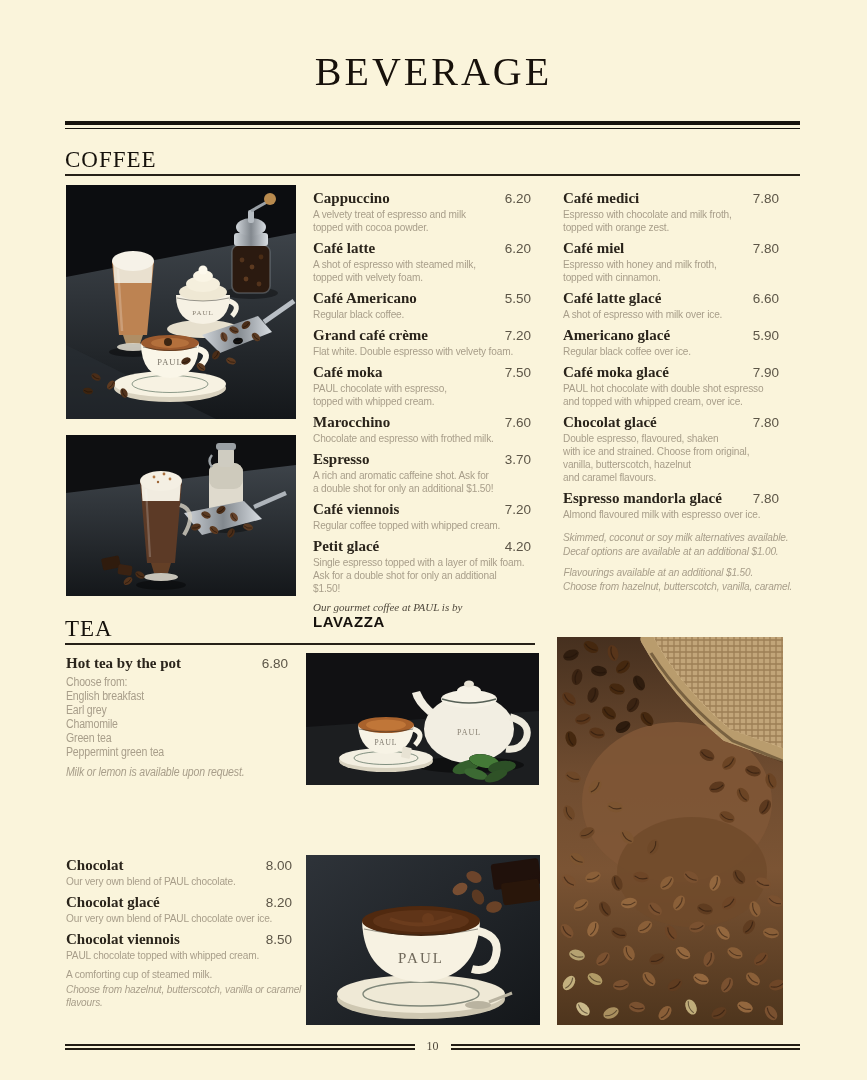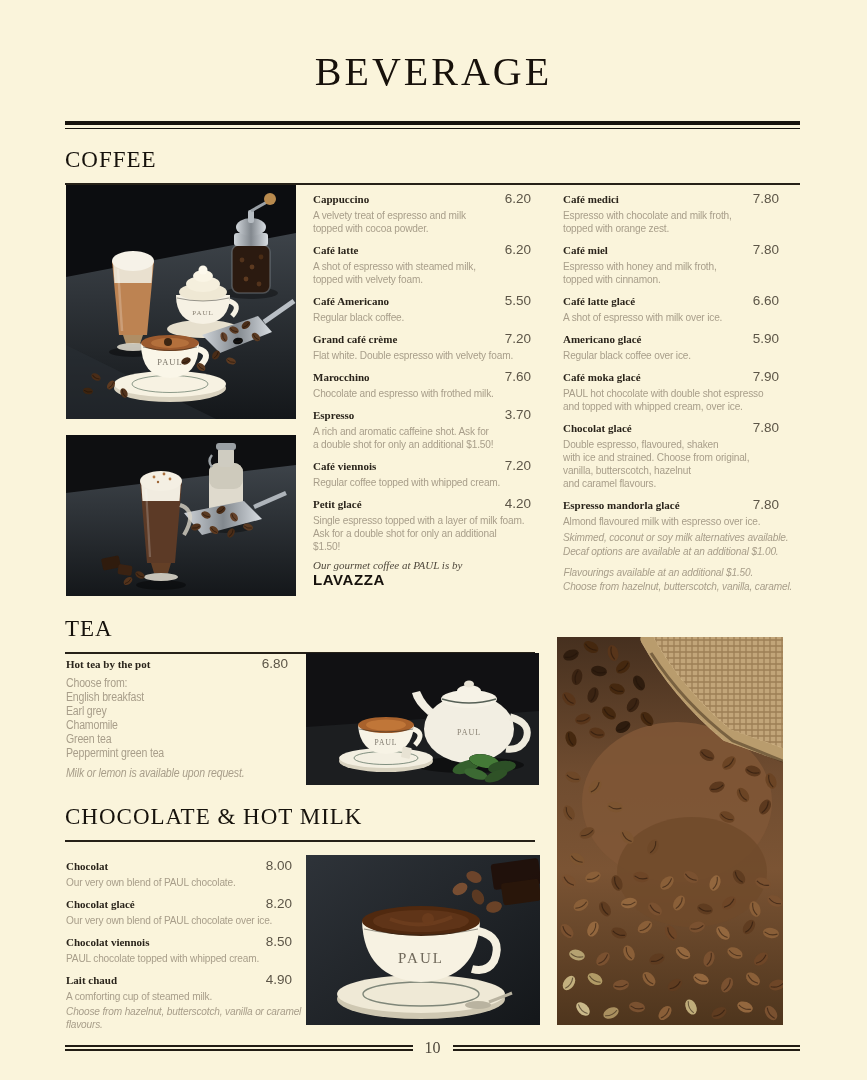--- a/index.html
+++ b/index.html
@@ -7,36 +7,36 @@
           font-family:"Liberation Sans", sans-serif; overflow:hidden; }
 
   .title { position:absolute; top:48px; left:0; width:100%; text-align:center;
            font-family:"Liberation Serif", serif; font-size:40px; letter-spacing:3px;
            color:#17110b; }
 
   .toprule { position:absolute; left:65px; width:735px; top:121px; height:3px;
              border-top:4px solid #17130d; border-bottom:1px solid #17130d; }
 
   .sec { position:absolute; font-family:"Liberation Serif", serif; color:#16120c;
-         letter-spacing:1px; border-bottom:2px solid #262118; padding-bottom:10px;
+         letter-spacing:1px; border-bottom:2px solid #262118; padding-bottom:1px;
          font-size:23px; line-height:26px; }
   #coffee-h { left:65px; top:147px; width:735px; }
   #tea-h    { left:65px; top:616px; width:470px; }
   #choc-h   { left:65px; top:804px; width:470px; }
 
   .col { position:absolute; }
   #colA { left:313px; top:190px; width:218px; }
   #colB { left:563px; top:190px; width:216px; }
   #coffee-notes { left:563px; top:530px; width:216px;text-align:right; }
   #tea-block  { left:66px; top:655px; width:222px; }
   #choc-block { left:66px; top:857px; width:226px; }
 
   .item { margin-bottom:6px; }
   .irow { display:flex; justify-content:space-between; align-items:baseline; line-height:17px; }
-  .iname { font-family:"Liberation Serif", serif; font-weight:700; font-size:11px; color:#2a241b; }
+  .iname { font-family:"Liberation Serif", serif; font-weight:700; font-size:15px; color:#2a241b; }
   .iprice { font-size:13.5px; color:#5c5547; }
   .cond { transform:scaleX(.88); transform-origin:left top; letter-spacing:-0.2px; }
   .idesc { font-size:11.5px; line-height:13px; color:#a89e8a; white-space:pre; margin-top:1px; }
   .inote { font-size:11.5px; font-style:italic; line-height:13px; color:#a89e8a; white-space:pre; margin-top:2px; }
   .noteblock { font-size:11.5px; font-style:italic; line-height:14px; color:#a89e8a;
                white-space:pre; margin-bottom:7px; }
 
   .credit { margin-top:5px; font-family:"Liberation Serif", serif; font-style:italic;
             font-size:11px; color:#4f483c; }
   .credit .brand { font-style:normal; font-family:"Liberation Sans", sans-serif; font-weight:700;
@@ -50,21 +50,21 @@
   #photo1 { left:66px;  top:185px; width:230px; height:234px; }
   #photo2 { left:66px;  top:435px; width:230px; height:161px; }
   #photo-tea  { left:306px; top:653px; width:233px; height:132px; }
   #photo-choc { left:306px; top:855px; width:234px; height:170px; }
   #photo-beans{ left:557px; top:637px; width:226px; height:388px; }
   .photo svg { display:block; width:100%; height:100%; }
 
   .footer { position:absolute; left:65px; top:1039px; width:735px;
             display:flex; align-items:center; gap:12px; }
   .frule { flex:1; height:2px; border-top:2px solid #211c14; border-bottom:2px solid #211c14; }
-  .pagenum { font-family:"Liberation Serif", serif; font-size:16px; color:#4e473b; }
+  .pagenum { font-family:"Liberation Serif", serif; font-size:12px; color:#4e473b; }
 </style>
 </head>
 <body>
 
 <div class="page">
 
   <div class="title">BEVERAGE</div>
   <div class="toprule"></div>
 
   <div class="sec" id="coffee-h">COFFEE</div>
@@ -230,20 +230,28 @@
     </div>
     <div class="item">
       <div class="irow">
           <span class="iname">Grand café crème</span>
           <span class="iprice">7.20</span>
         </div>
       <div class="idesc cond">Flat white. Double espresso with velvety foam.</div>
     </div>
     <div class="item">
       <div class="irow">
+          <span class="iname">Café moka</span>
+          <span class="iprice">7.50</span>
+        </div>
+      <div class="idesc cond">PAUL chocolate with espresso,
+topped with whipped cream.</div>
+    </div>
+    <div class="item">
+      <div class="irow">
           <span class="iname">Marocchino</span>
           <span class="iprice">7.60</span>
         </div>
       <div class="idesc cond">Chocolate and espresso with frothed milk.</div>
     </div>
     <div class="item">
       <div class="irow">
           <span class="iname">Espresso</span>
           <span class="iprice">3.70</span>
         </div>
@@ -386,21 +394,20 @@
         <ellipse cx="160" cy="114" rx="14" ry="6" fill="#35602d" transform="rotate(-18 160 114)"></ellipse>
         <ellipse cx="178" cy="108" rx="15" ry="6.5" fill="#447а37" transform="rotate(10 178 108)"></ellipse>
         <ellipse cx="178" cy="108" rx="15" ry="6.5" fill="#447a37" transform="rotate(10 178 108)"></ellipse>
         <ellipse cx="196" cy="114" rx="14" ry="6" fill="#2c4f26" transform="rotate(-8 196 114)"></ellipse>
         <ellipse cx="170" cy="121" rx="12" ry="5" fill="#3c6a33" transform="rotate(16 170 121)"></ellipse>
         <ellipse cx="190" cy="123" rx="12" ry="5" fill="#2f5227" transform="rotate(-22 190 123)"></ellipse>
       </g>
     </svg>
   </div>
 
-  <div class="sec" id="choc-h">CHOCOLATE &amp; HOT MILK</div>
 
   <div class="col" id="choc-block">
     <div class="item">
       <div class="irow">
           <span class="iname">Chocolat</span>
           <span class="iprice">8.00</span>
         </div>
       <div class="idesc cond">Our very own blend of PAUL chocolate.</div>
     </div>
     <div class="item">
@@ -411,24 +418,20 @@
       <div class="idesc cond">Our very own blend of PAUL chocolate over ice.</div>
     </div>
     <div class="item">
       <div class="irow">
           <span class="iname">Chocolat viennois</span>
           <span class="iprice">8.50</span>
         </div>
       <div class="idesc cond">PAUL chocolate topped with whipped cream.</div>
     </div>
     <div class="item">
-      <div class="irow">
-          <span class="iname">Lait chaud</span>
-          <span class="iprice">4.90</span>
-        </div>
       <div class="idesc cond">A comforting cup of steamed milk.</div>
       <div class="inote cond">Choose from hazelnut, butterscotch, vanilla or caramel
 flavours.</div>
     </div>
   </div>
 
   <div class="photo" id="photo-choc">
     <svg viewBox="0 0 234 170">
       <defs>
         <linearGradient id="slate2" x1="0" y1="0" x2="1" y2="1">

